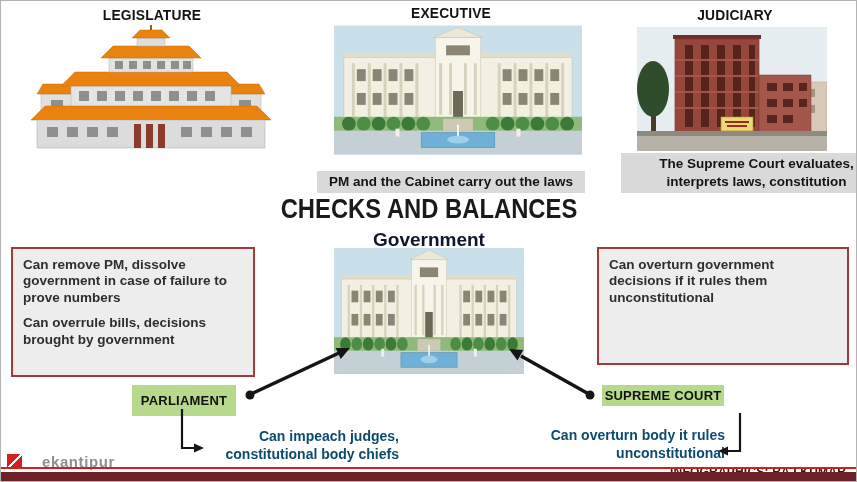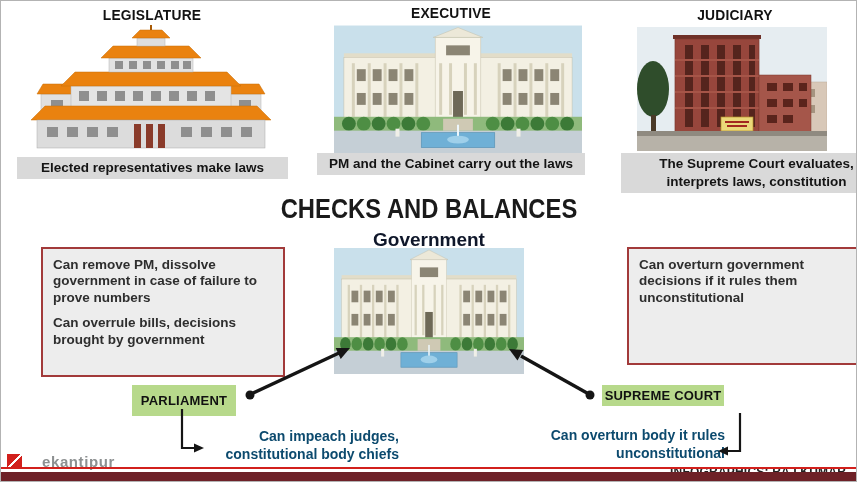--- a/index.html
+++ b/index.html
@@ -52,21 +52,20 @@
       text-align: center;
     }
     .infobox {
       background: #ededed;
       border: 2px solid #a23a3a;
       padding: 8px 10px;
       color: #2e2e2e;
       font-size: 13.5px;
       font-weight: bold;
       line-height: 1.22;
-      margin-left: 30px;
     }
     .infobox p { margin-bottom: 9px; }
     .green-label {
       background: #b7d98b;
       color: #111;
       font-weight: bold;
       font-size: 13px;
       display: flex;
       align-items: center;
       justify-content: center;
@@ -257,22 +256,21 @@
     <rect x="146" y="88" width="10" height="8" fill="#5a241c"></rect>
 
     <rect x="84" y="90" width="32" height="14" fill="#ead879" stroke="#b5912c" stroke-width="0.7"></rect>
     <rect x="88" y="94" width="24" height="2" fill="#a22820"></rect>
     <rect x="90" y="98" width="20" height="2" fill="#a22820"></rect>
 
     <rect x="0" y="104" width="190" height="5" fill="#8f8a80"></rect>
     <rect x="0" y="109" width="190" height="15" fill="#b7b2a8"></rect>
   </svg>
 
-  <div class="abs caption" style="left:16px;top:156px;width:271px;height:22px">Elected representatives make laws</div>
-  <div class="abs caption" style="left:316px;top:152px;width:268px;height:22px">PM and the Cabinet carry out the laws</div>
+  <div class="abs caption" style="left:316px;top:170px;width:268px;height:22px">PM and the Cabinet carry out the laws</div>
   <div class="abs caption" style="left:620px;top:152px;width:271px;height:40px">The Supreme Court evaluates, interprets laws, constitution</div>
 
   <div class="abs big-title" style="left:248px;top:194px;width:360px">CHECKS AND BALANCES</div>
   <div class="abs gov-label" style="left:328px;top:228px;width:200px">Government</div>
 
   <svg class="abs" style="left:333px;top:247px" width="190" height="126" viewBox="0 0 250 130" preserveAspectRatio="none">
     <use href="#palace"></use>
   </svg>
 
   <div class="abs infobox" style="left:10px;top:246px;width:244px;height:130px">

